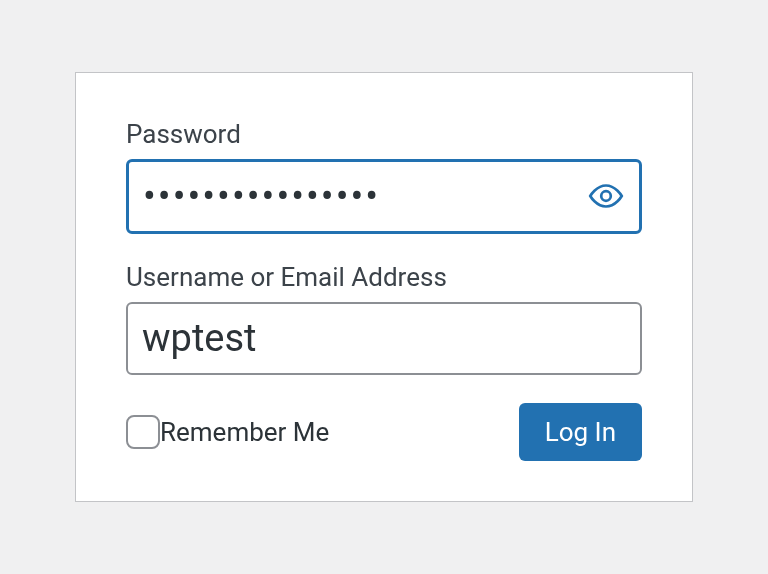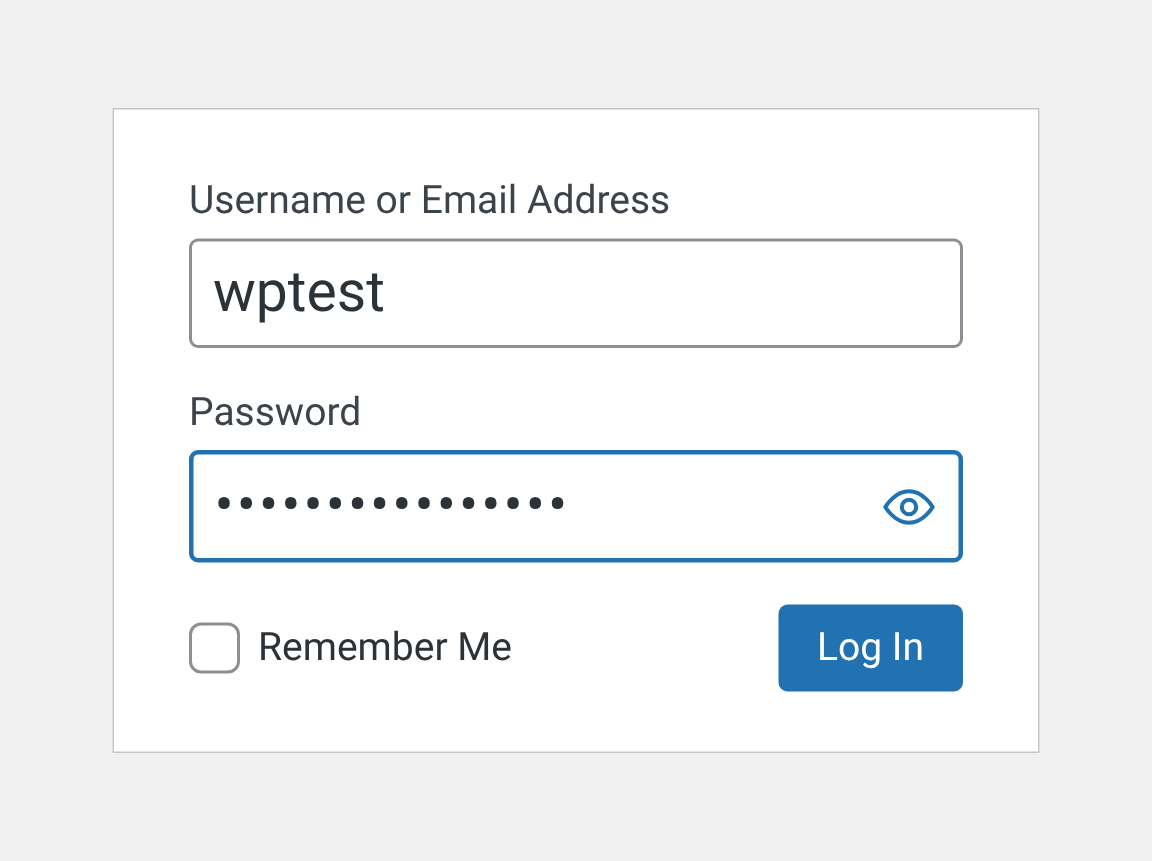--- a/index.html
+++ b/index.html
@@ -80,21 +80,21 @@
     }
     .bottom-row {
       display: flex;
       align-items: center;
       justify-content: space-between;
       margin-top: 28px;
     }
     .remember {
       display: flex;
       align-items: center;
-      gap: 12px;
+      gap: 0;
     }
     .checkbox {
       appearance: none;
       width: 34px;
       height: 34px;
       border: 2px solid #8c8f94;
       border-radius: 8px;
       background: #ffffff;
       cursor: pointer;
     }
@@ -114,35 +114,35 @@
       font-family: inherit;
       text-align: right;
     }
   </style>
 </head>
 <body>
 
 <div class="login-card">
 
   <div class="field-group">
-    <label class="field-label">Username or Email Address</label>
-    <input type="text" class="text-input" value="wptest" style="">
-  </div>
-
-  <div class="field-group">
     <label class="field-label">Password</label>
     <div class="password-wrap">
       <input type="password" class="password-input" value="••••••••••••••••" style="">
       <button class="toggle-visibility">
         <svg viewBox="0 0 24 24">
           <path d="M1.5 12 C 1.5 12 5.5 5 12 5 C 18.5 5 22.5 12 22.5 12 C 22.5 12 18.5 19 12 19 C 5.5 19 1.5 12 1.5 12 Z" stroke-width="1.8"></path>
           <circle cx="12" cy="12" r="3.2" stroke-width="1.8"></circle>
         </svg>
       </button>
     </div>
+  </div>
+
+  <div class="field-group">
+    <label class="field-label">Username or Email Address</label>
+    <input type="text" class="text-input" value="wptest" style="">
   </div>
 
   <div class="bottom-row">
     <div class="remember">
       <input type="checkbox" class="checkbox" style="">
       <label class="remember-label">Remember Me</label>
     </div>
     <button class="login-button">Log In</button>
   </div>
 

